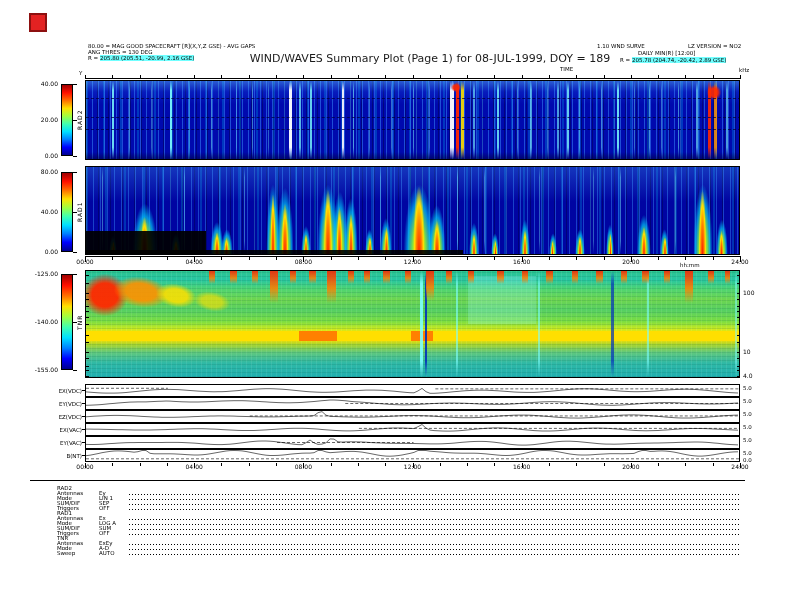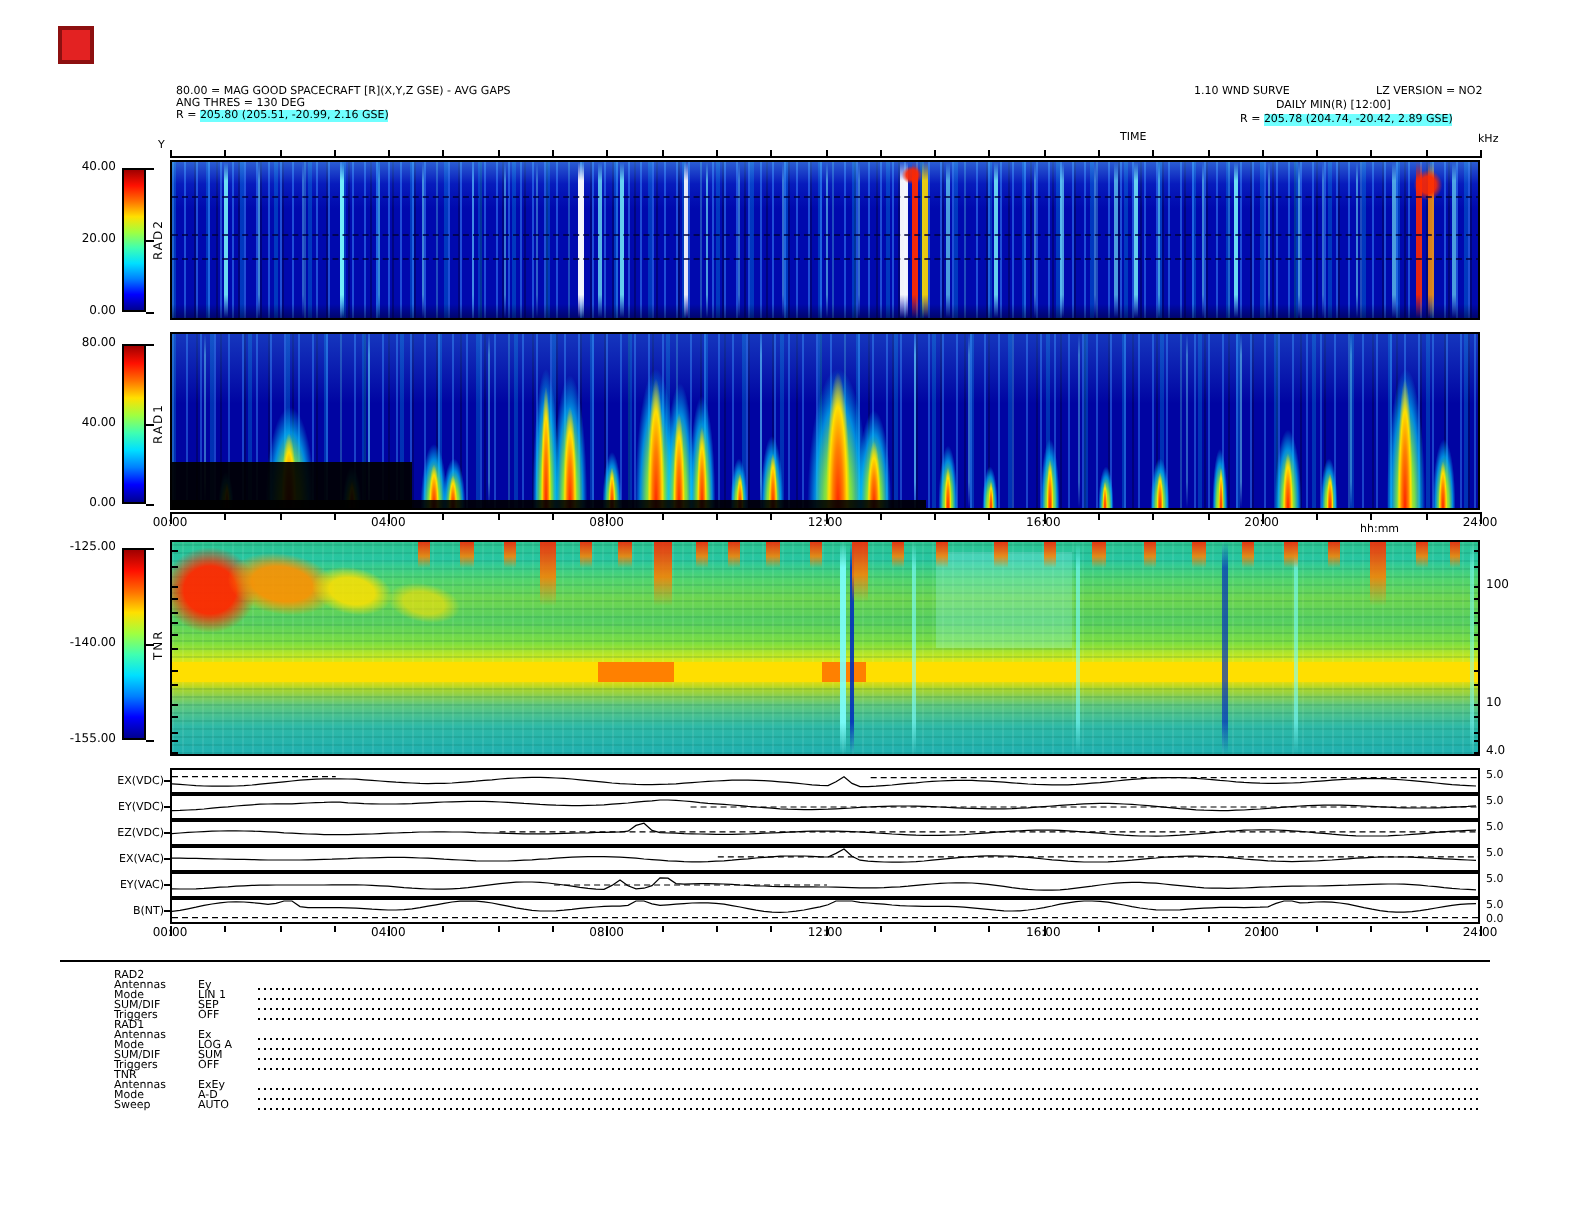--- a/index.html
+++ b/index.html
@@ -42,20 +42,21 @@
 </head>
 <body>
 
 <div id="fig">
   <div class="abs redbox"></div>
 
   <div class="abs micro" style="left:88px;top:43px;">80.00 = MAG GOOD SPACECRAFT [R](X,Y,Z GSE) - AVG GAPS</div>
   <div class="abs micro" style="left:88px;top:49px;">ANG THRES = 130 DEG</div>
   <div class="abs micro" style="left:88px;top:55px;"><span>R = </span><span class="hl">205.80 (205.51, -20.99, 2.16 GSE)</span></div>
 
+  <div id="title" class="abs">WIND/WAVES Summary Plot (Page 1) for 08-JUL-1999, DOY = 189</div>
 
   <div class="abs micro" style="left:597px;top:43px;">1.10 WND SURVE</div>
   <div class="abs micro" style="left:688px;top:43px;">LZ VERSION = NO2</div>
   <div class="abs micro" style="left:638px;top:50px;">DAILY MIN(R) [12:00]</div>
   <div class="abs micro" style="left:620px;top:57px;"><span>R = </span><span class="hl">205.78 (204.74, -20.42, 2.89 GSE)</span></div>
 
   <div class="abs micro" style="left:560px;top:66px;">TIME</div>
   <div class="abs micro" style="left:739px;top:67px;">kHz</div>
   <div class="abs micro" style="left:79px;top:70px;">Y</div>
 

